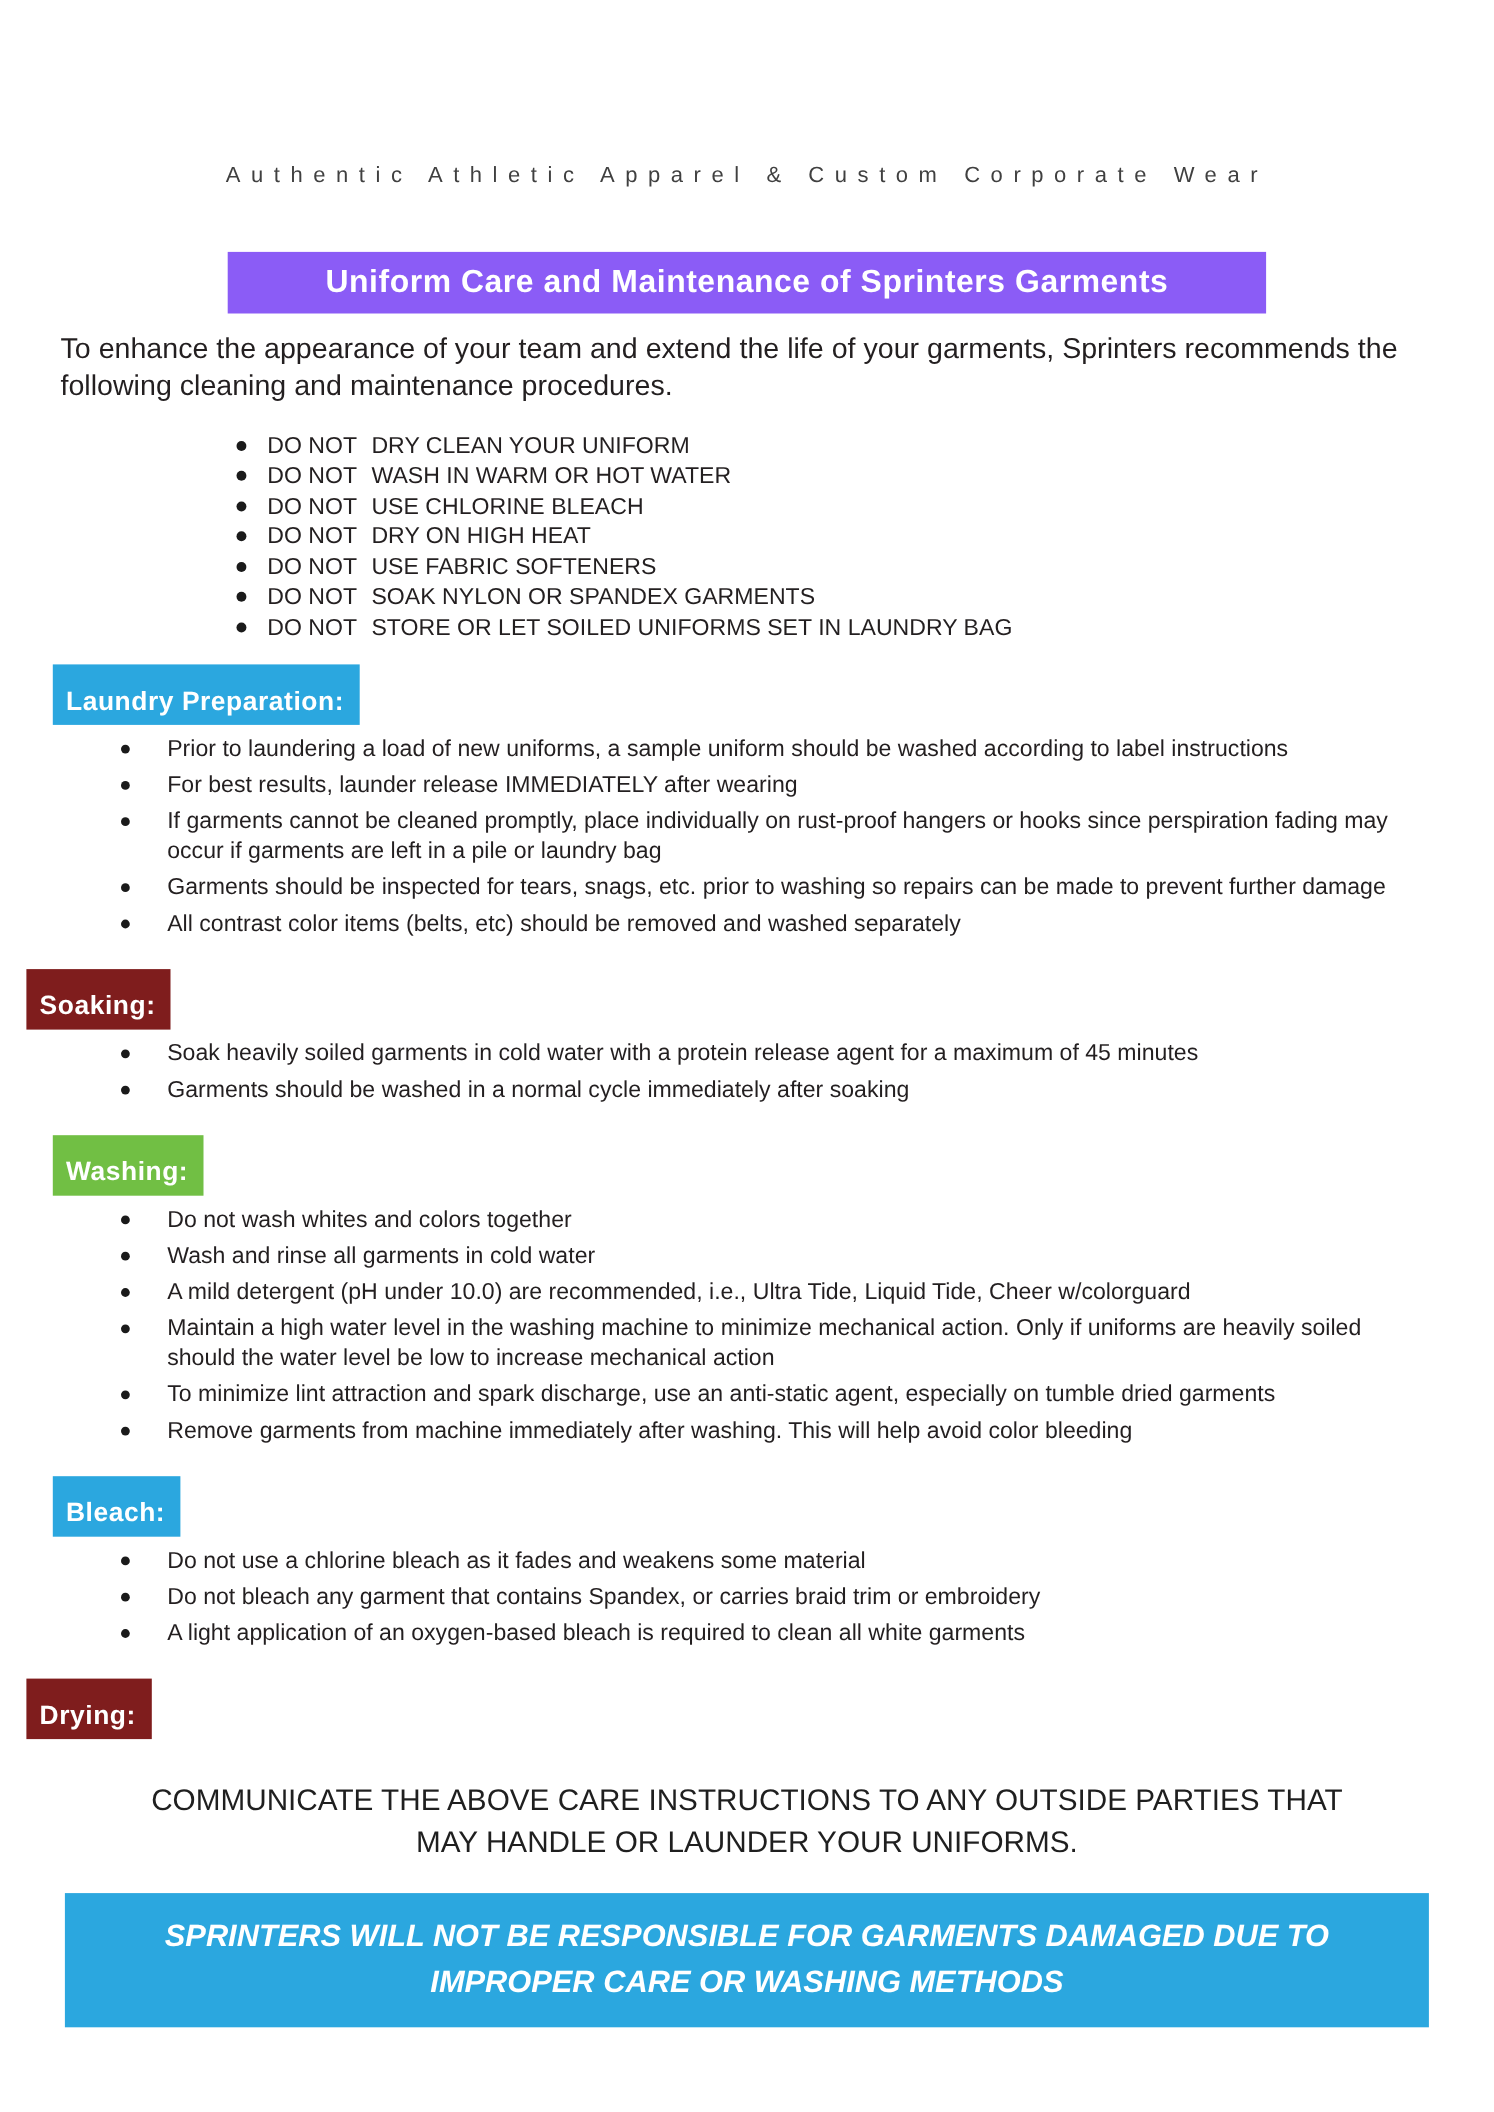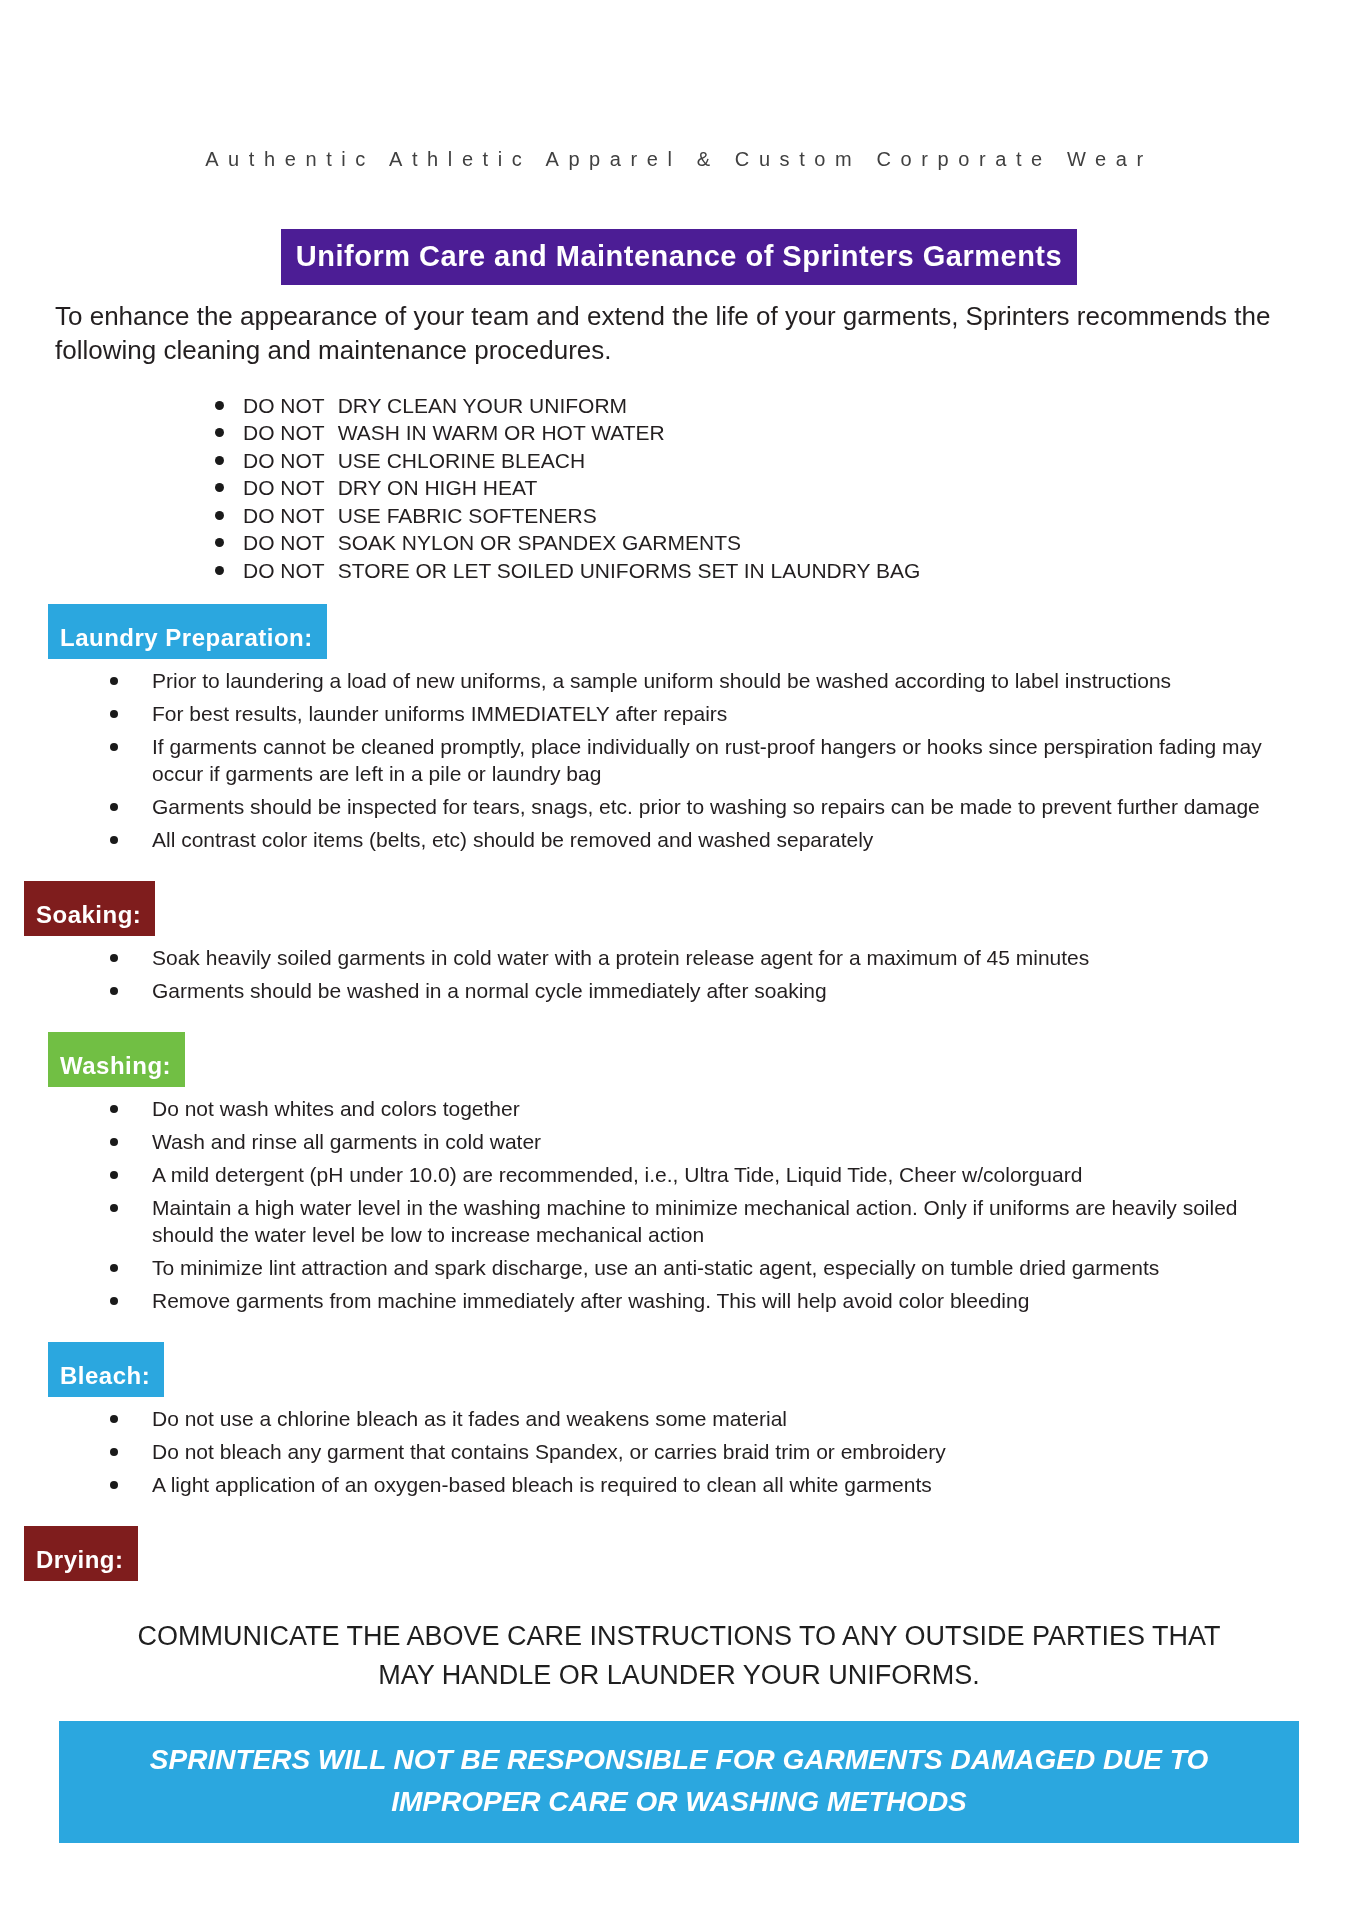--- a/index.html
+++ b/index.html
@@ -20,23 +20,23 @@
   .tagline {
     padding-top: 148px;
     text-align: center;
     font-size: 20px;
     letter-spacing: 0.48em;
     color: #404040;
     white-space: nowrap;
   }
   
   .title-banner {
-    width: 796px;
+    width: 944px;
     margin: 58px auto 0 auto;
-    background: #4c1d95;
+    background: #8b5cf6;
     color: #ffffff;
     font-size: 29px;
     font-weight: bold;
     letter-spacing: 0.5px;
     text-align: center;
     padding: 11px 0 12px 0;
   }
   
   .intro {
     margin: 14px 60px 0 55px;
@@ -146,21 +146,21 @@
     <li><span class="donot-prefix">DO NOT</span><span class="donot-text">DRY ON HIGH HEAT</span></li>
     <li><span class="donot-prefix">DO NOT</span><span class="donot-text">USE FABRIC SOFTENERS</span></li>
     <li><span class="donot-prefix">DO NOT</span><span class="donot-text">SOAK NYLON OR SPANDEX GARMENTS</span></li>
     <li><span class="donot-prefix">DO NOT</span><span class="donot-text">STORE OR LET SOILED UNIFORMS SET IN LAUNDRY BAG</span></li>
   </ul>
 
   <div>
     <div class="section-header hdr-blue first">Laundry Preparation:</div>
     <ul class="bullet-list">
       <li>Prior to laundering a load of new uniforms, a sample uniform should be washed according to label instructions</li>
-      <li>For best results, launder uniforms IMMEDIATELY after repairs</li>
+      <li>For best results, launder release IMMEDIATELY after wearing</li>
       <li>If garments cannot be cleaned promptly, place individually on rust-proof hangers or hooks since perspiration fading may
 occur if garments are left in a pile or laundry bag</li>
       <li>Garments should be inspected for tears, snags, etc. prior to washing so repairs can be made to prevent further damage</li>
       <li>All contrast color items (belts, etc) should be removed and washed separately</li>
     </ul>
   </div>
 
   <div>
     <div class="section-header hdr-orange">Soaking:</div>
     <ul class="bullet-list">

